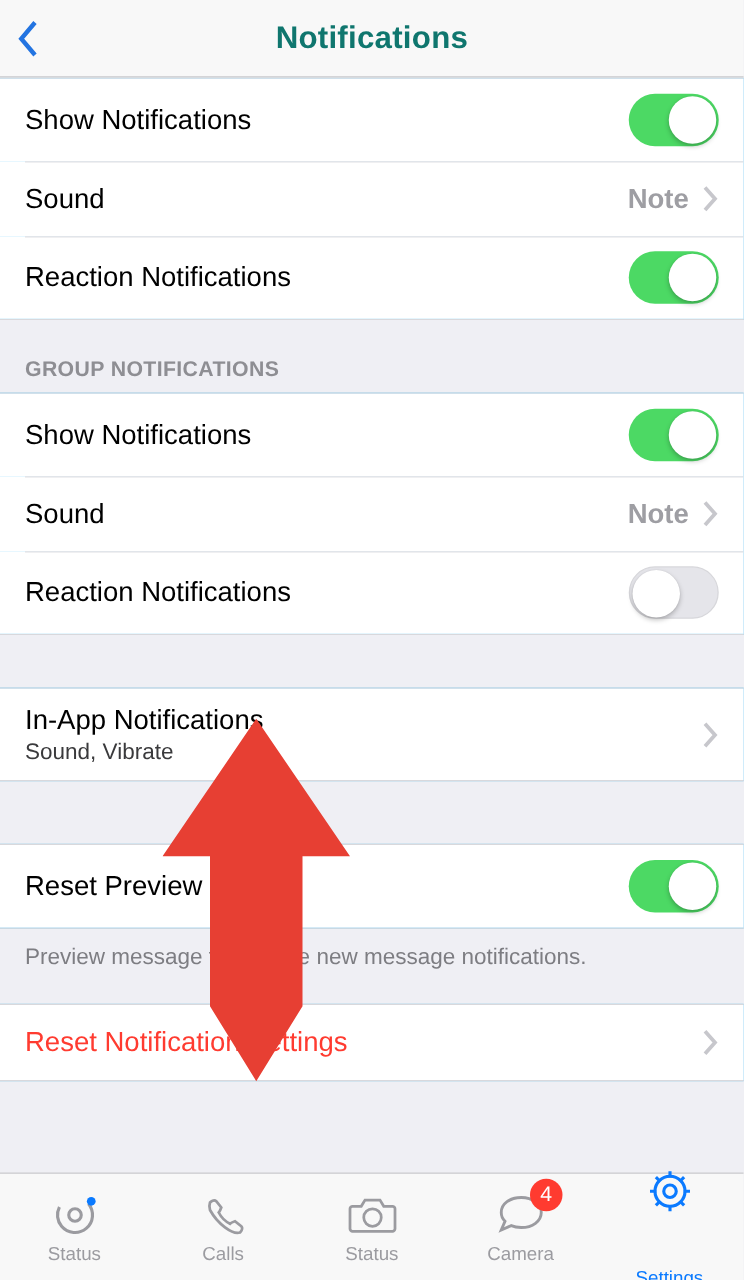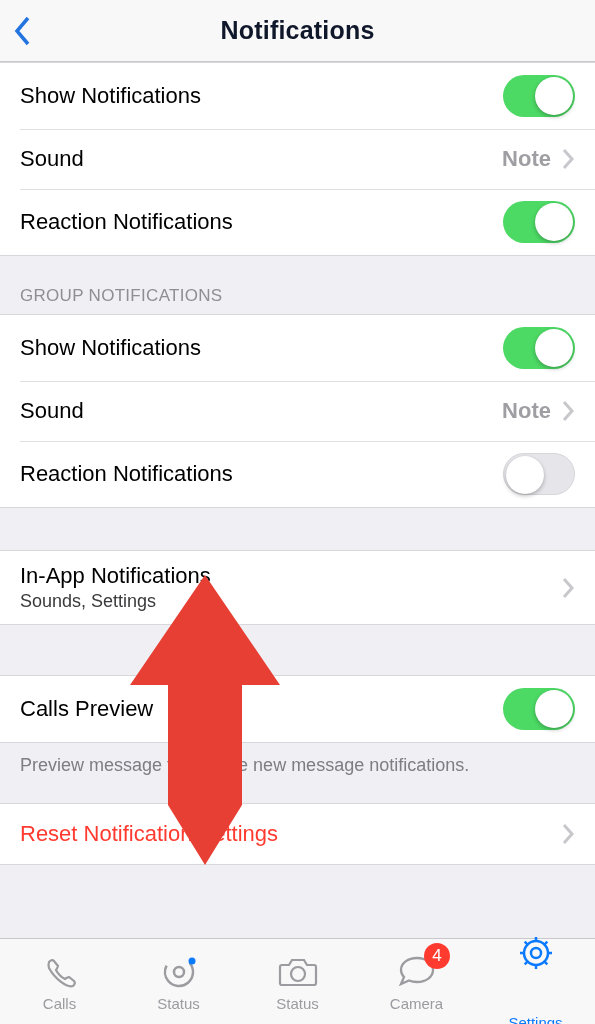--- a/index.html
+++ b/index.html
@@ -35,36 +35,37 @@
     justify-content: center;
     cursor: pointer;
   }
   .navbar .back svg { stroke: #2374e1; stroke-width: 3.5; fill: none; }
   .navbar .title {
     flex: 1;
     text-align: center;
     font-size: 25px;
     font-weight: 700;
     letter-spacing: 0.2px;
-    color: #0f172a;
+    color: #0f766e;
   }
 
   .content {
     flex: 1;
     overflow-y: hidden;
   }
 
   
   .group { background: transparent; }
   .group-header {
     font-size: 17px;
     letter-spacing: 0.3px;
     color: #8e8e93;
     padding: 30px 20px 8px 20px;
     text-transform: uppercase;
+    font-weight: bold;
   }
   .group-body {
     background: #7dd3fc;
     border-top: 1px solid #d8d8dc;
     border-bottom: 1px solid #d8d8dc;
   }
   .row {
     min-height: 60px;
     display: flex;
     align-items: center;
@@ -264,36 +265,36 @@
       </div>
     </div>
 
     <div class="spacer-sm"></div>
 
     <div class="group">
       <div class="group-body">
         <div class="row" style="min-height:72px;">
           <div class="primary">
             <span class="label">In-App Notifications</span>
-            <span class="sub">Sounds, Settings</span>
+            <span class="sub">Sound, Vibrate</span>
           </div>
           <span class="chevron"><svg width="14" height="24" viewBox="0 0 14 24">
                 <polyline points="3,3 11,12 3,21"></polyline>
               </svg></span>
         </div>
       </div>
     </div>
 
     <div class="spacer-md"></div>
 
     <div class="group">
       <div class="group-body">
         <div class="row">
           <div class="primary">
-              <span class="label">Calls Preview</span>
+              <span class="label">Reset Preview</span>
             </div>
           <div class="toggle on">
               <div class="knob"></div>
             </div>
         </div>
       </div>
       <div class="group-footer">Preview message text inside new message notifications.</div>
     </div>
 
     <div style="height:20px;"></div>
@@ -307,37 +308,37 @@
           <span class="chevron"><svg width="14" height="24" viewBox="0 0 14 24">
                 <polyline points="3,3 11,12 3,21"></polyline>
               </svg></span>
         </div>
       </div>
     </div>
 
   </div>
 
   <div class="tabbar">
-    <div class="tab">
-      <div class="icon">
-        <svg width="38" height="38" viewBox="0 0 38 38">
-            <path d="M8 9 C8 9 11 6 13 8 L17 13 C17 13 16 16 15 17 C17 21 20 24 24 26 C25 25 28 24 28 24 L33 28 C35 30 32 33 32 33 C26 35 14 26 8 15 C7 12 8 9 8 9 Z" stroke-width="2.2"></path>
-          </svg>
-      </div>
-      <span class="tab-label">Calls</span>
-    </div>
     <div class="tab">
       <div class="icon">
         <svg width="38" height="38" viewBox="0 0 38 38">
           <circle cx="19" cy="19" r="14" stroke-width="2.5" stroke-dasharray="60 28" transform="rotate(-40 19 19)"></circle>
           <circle cx="19" cy="19" r="5" stroke-width="2.5"></circle>
           <circle cx="32" cy="8" r="3.5" fill="#0a7aff" stroke="none"></circle>
         </svg>
       </div>
       <span class="tab-label">Status</span>
+    </div>
+    <div class="tab">
+      <div class="icon">
+        <svg width="38" height="38" viewBox="0 0 38 38">
+            <path d="M8 9 C8 9 11 6 13 8 L17 13 C17 13 16 16 15 17 C17 21 20 24 24 26 C25 25 28 24 28 24 L33 28 C35 30 32 33 32 33 C26 35 14 26 8 15 C7 12 8 9 8 9 Z" stroke-width="2.2"></path>
+          </svg>
+      </div>
+      <span class="tab-label">Calls</span>
     </div>
     <div class="tab">
       <div class="icon">
         <svg width="42" height="38" viewBox="0 0 42 38">
           <path d="M5 12 L12 12 L15 7 L27 7 L30 12 L37 12 C38 12 39 13 39 14 L39 30 C39 31 38 32 37 32 L5 32 C4 32 3 31 3 30 L3 14 C3 13 4 12 5 12 Z" stroke-width="2.2"></path>
           <circle cx="21" cy="21" r="7" stroke-width="2.2"></circle>
         </svg>
       </div>
       <span class="tab-label">Status</span>
     </div>

